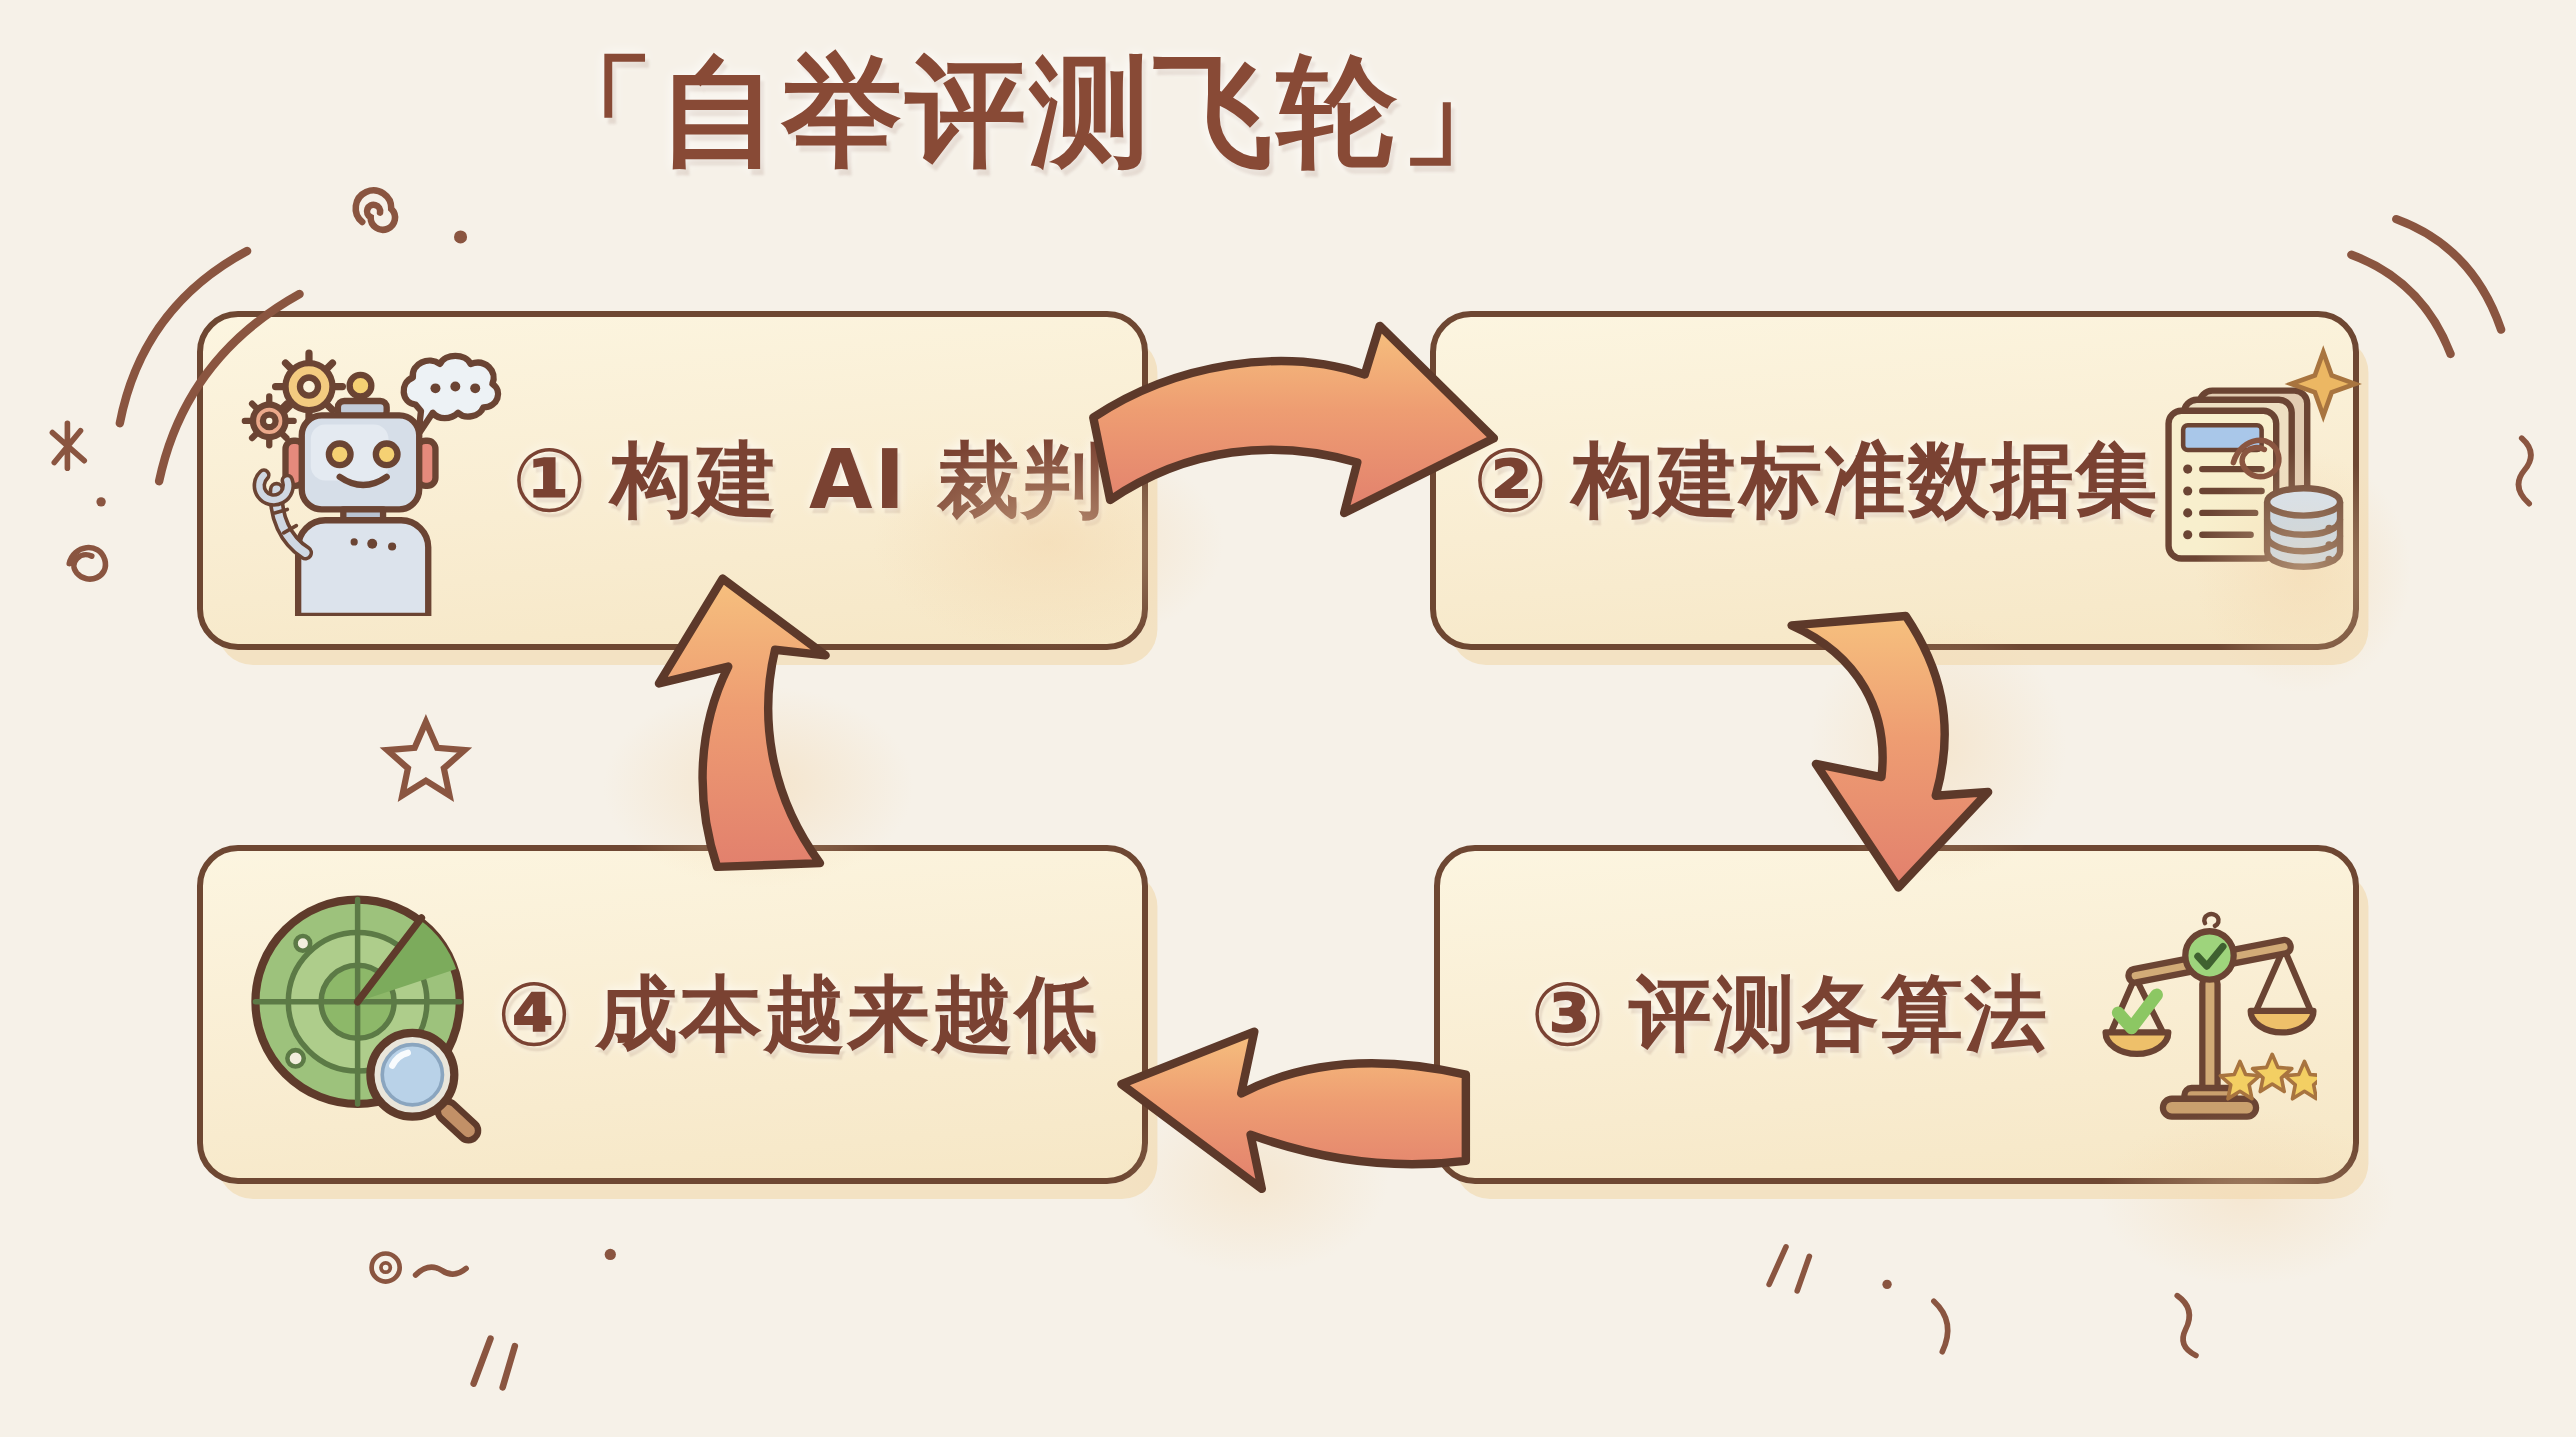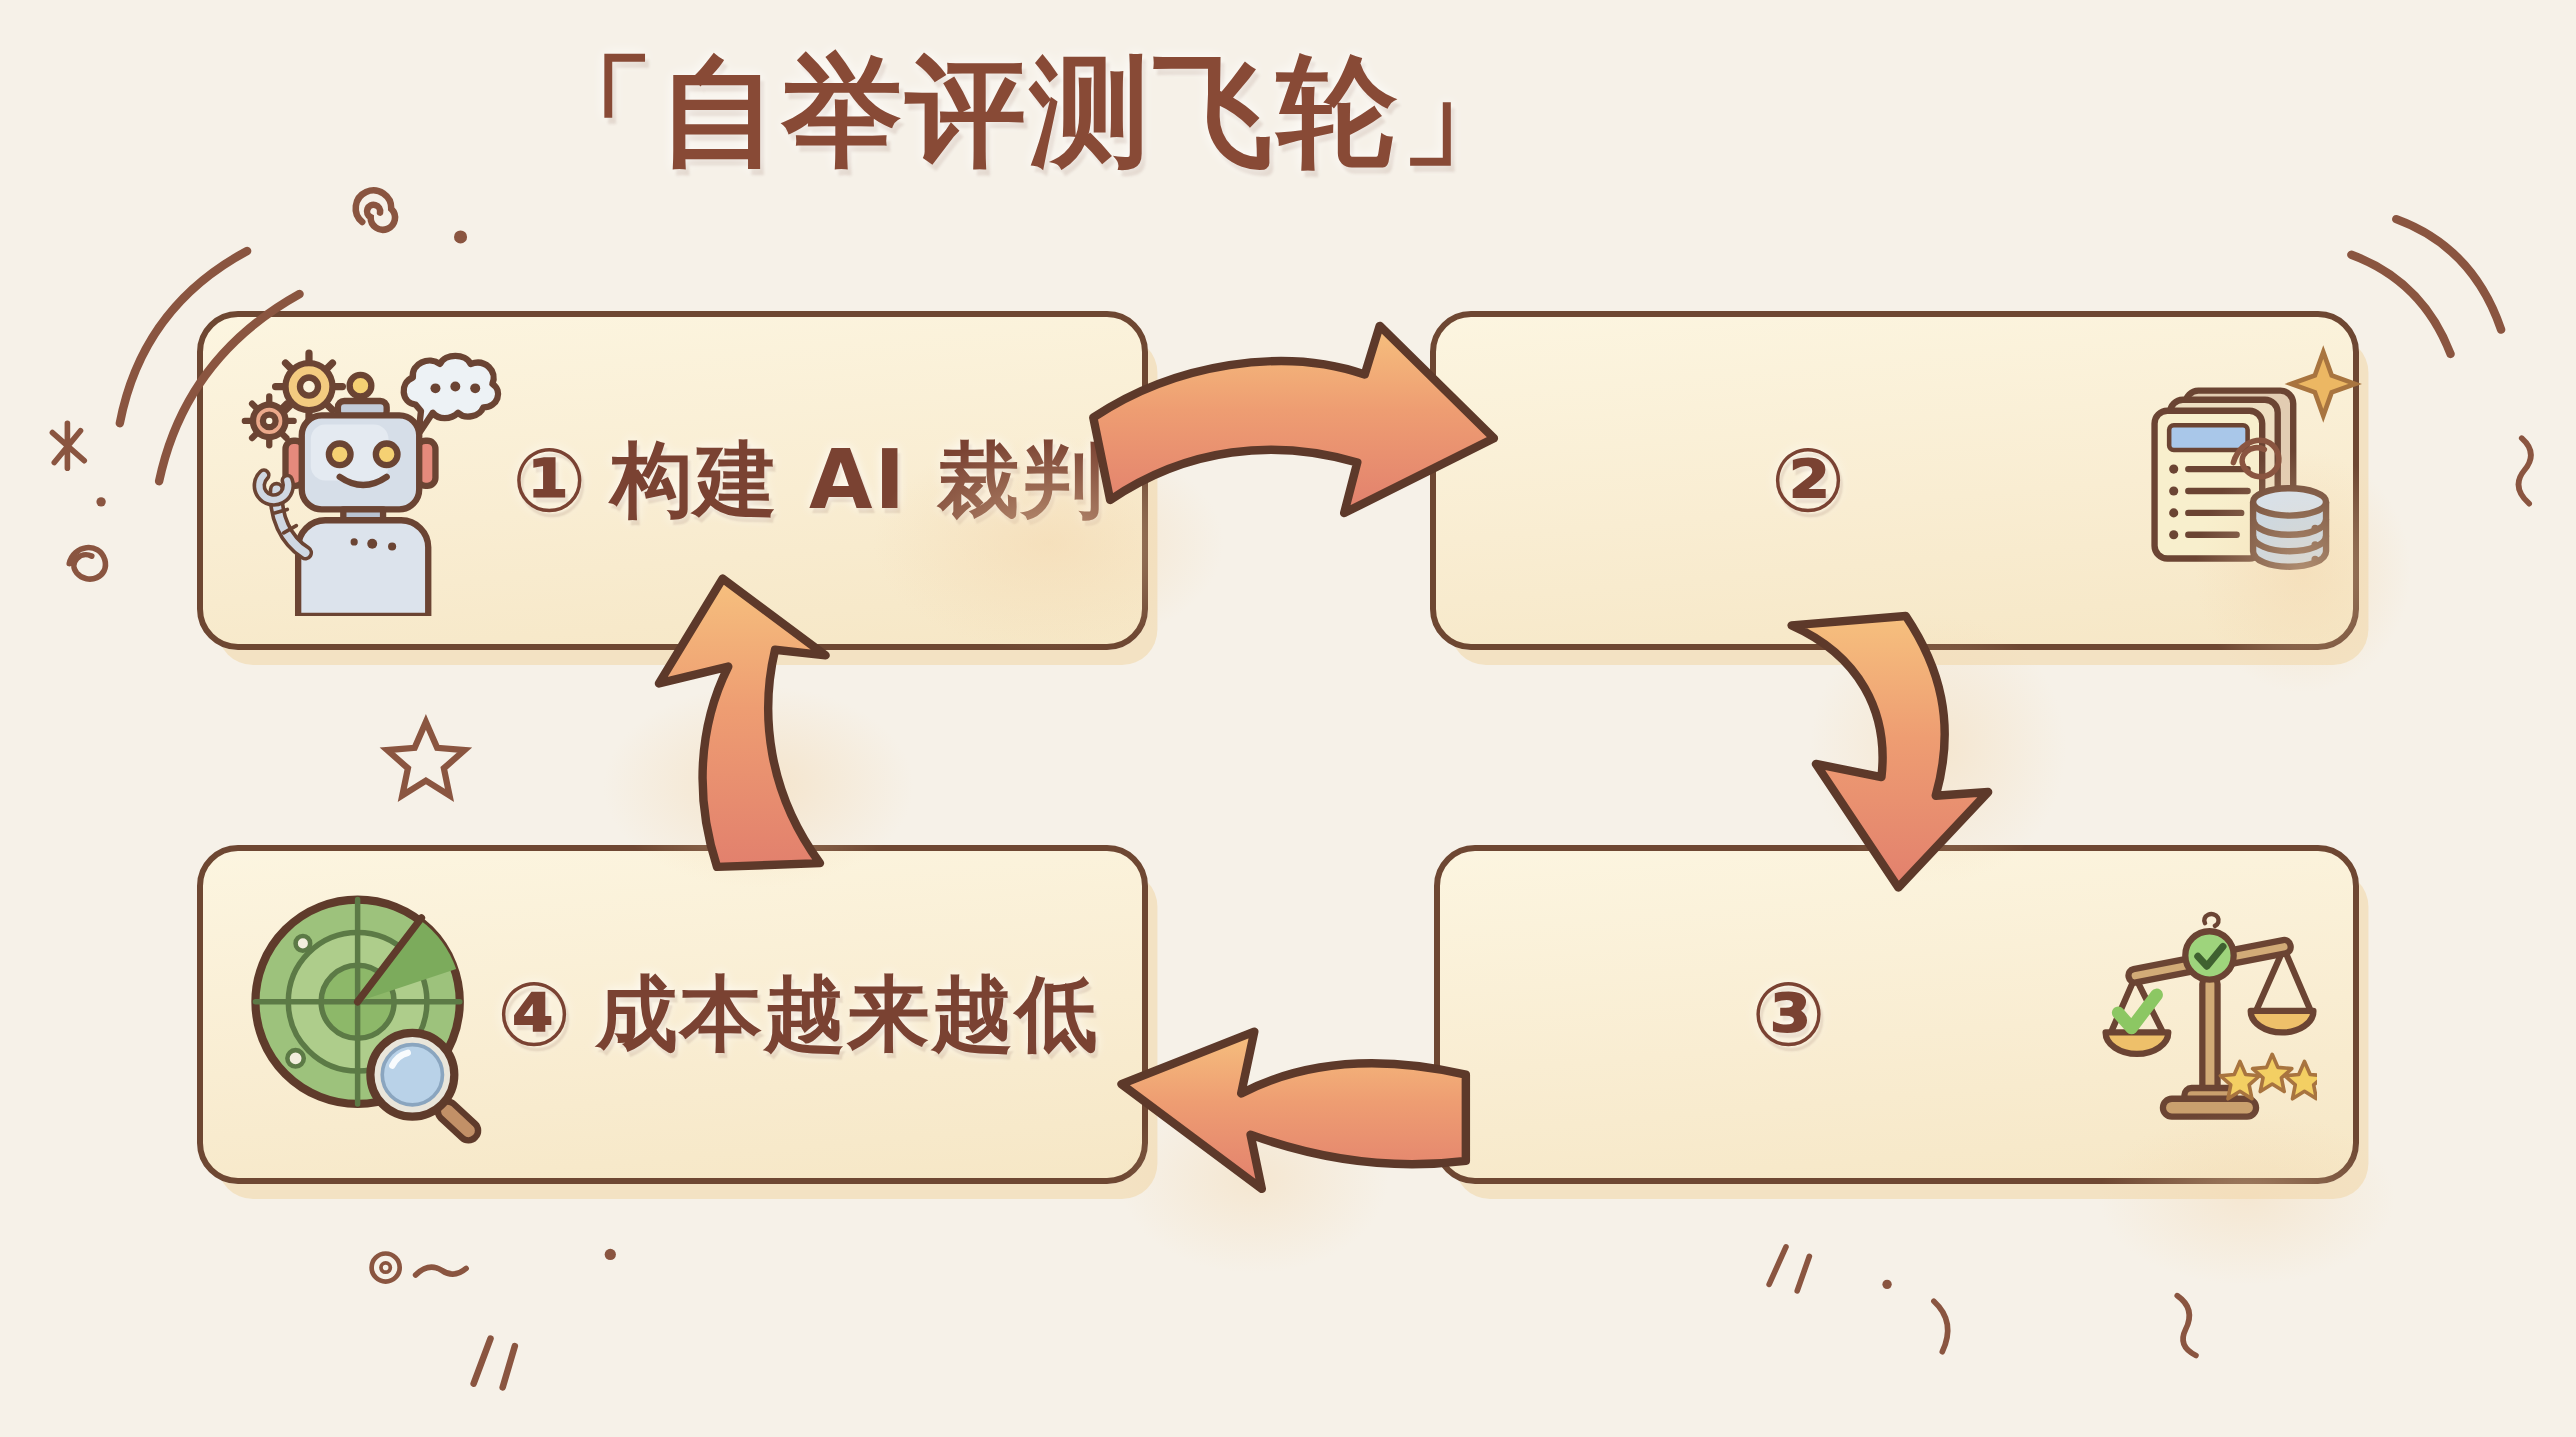--- a/index.html
+++ b/index.html
@@ -76,20 +76,21 @@
     </svg>
     <div class="step-text">
       <span class="num">①</span>
       <span>构建 AI 裁判</span>
     </div>
   </div>
 
   <div class="box" id="box2">
     <div class="step-text">
       <span class="num">②</span>
+      <span>构建标准数据集</span>
     </div>
     <svg class="icon" width="197" height="187" viewBox="0 0 215 205">
       <g stroke="#6b4433" stroke-width="7" stroke-linejoin="round">
         <rect x="44" y="4" width="118" height="148" rx="14" fill="#e2ccb2"></rect>
         <rect x="27" y="14" width="118" height="156" rx="14" fill="#eedfc2"></rect>
         <rect x="10" y="26" width="118" height="162" rx="14" fill="#f8efcd"></rect>
         <rect x="26" y="42" width="86" height="27" rx="5" fill="#a9c7e9" stroke-width="5"></rect>
         <path d="M47,90 H112 M47,114 H112 M47,138 H105 M47,162 H100" stroke-linecap="round" fill="none"></path>
         <g fill="#6b4433" stroke="none">
           <circle cx="31" cy="90" r="5"></circle>
@@ -105,20 +106,21 @@
             <circle cx="186" cy="173" r="4"></circle>
             <circle cx="186" cy="189" r="4"></circle>
         </g>
       </g>
     </svg>
   </div>
 
   <div class="box" id="box3">
     <div class="step-text">
       <span class="num">③</span>
+      <span>评测各算法</span>
     </div>
     <svg class="icon" width="215" height="220" viewBox="0 0 240 245">
       <g stroke="#6b4433" stroke-width="7" stroke-linecap="round" stroke-linejoin="round">
         <path d="M115,20 a8,7 0 1 1 11,3" fill="none" stroke-width="5"></path>
         <path d="M37,80 L10,142 M37,80 L68,142" fill="none"></path>
         <path d="M4,142 a35,24 0 0 0 70,0 z" fill="#eec06a"></path>
         <path d="M203,48 L172,118 M203,48 L233,118" fill="none"></path>
         <path d="M166,118 a35,24 0 0 0 70,0 z" fill="#eec06a"></path>
         <rect x="112" y="80" width="17" height="132" rx="8" fill="#d2ab77"></rect>
         <g transform="rotate(-11 120 62)">

